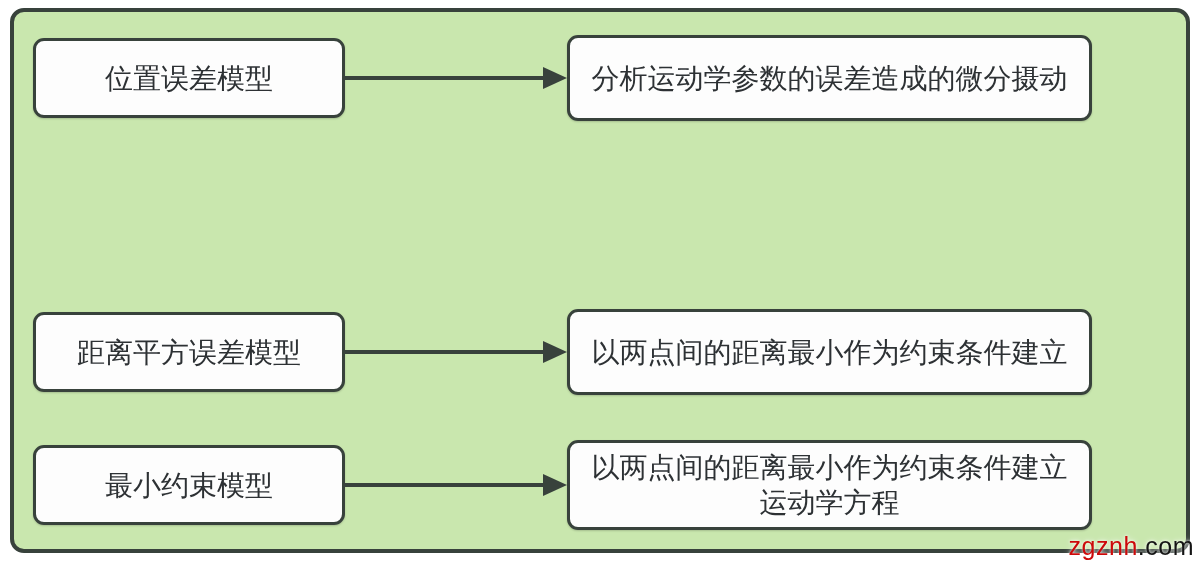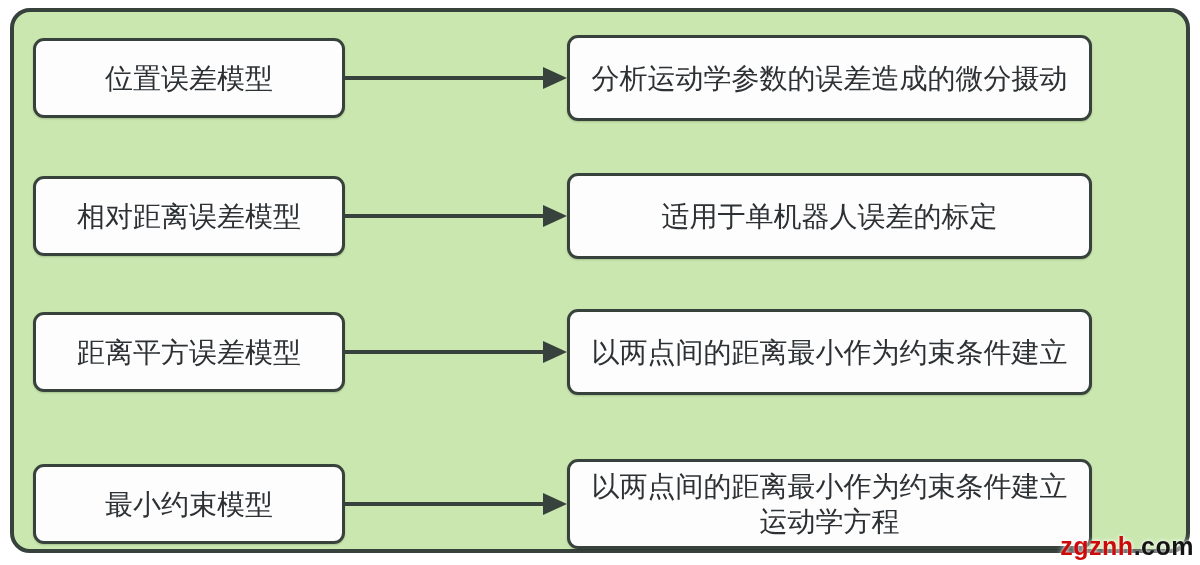--- a/index.html
+++ b/index.html
@@ -14,31 +14,31 @@
     width: 1200px; height: 565px;
     background: #ffffff;
   }
   .panel {
     position: absolute;
     left: 10px; top: 8px;
     width: 1180px; height: 545px;
     box-sizing: border-box;
     background: #c9e7ae;
     border: 4px solid #38423c;
-    border-radius: 20px;
+    border-radius: 14px;
   }
   .row {
     position: absolute;
     left: 0; right: 0;
     height: 100px;
   }
   .row.r1 { top: 16px; }
   .row.r2 { top: 154px; }
   .row.r3 { top: 290px; }
-  .row.r4 { top: 442px; }
+  .row.r4 { top: 423px; }
   .box {
     position: absolute;
     box-sizing: border-box;
     background: #fdfdfd;
     border: 3px solid #38423c;
     border-radius: 11px;
     display: flex;
     align-items: center;
     justify-content: center;
     text-align: center;
@@ -78,21 +78,21 @@
   .arrow .head {
     width: 0; height: 0;
     border-top: 11px solid transparent;
     border-bottom: 11px solid transparent;
     border-left: 24px solid #38423c;
   }
   .watermark {
     position: absolute;
     right: 6px; bottom: 4px;
     font-size: 25px;
-    font-weight: bold;
+    font-weight: normal;
     letter-spacing: 0.5px;
     text-shadow: 0 0 3px rgba(255,255,255,0.9), 0 0 6px rgba(255,255,255,0.7);
     z-index: 5;
   }
   .watermark .wm-a { color: #cc0a0a; }
   .watermark .wm-b { color: #141414; }
 </style>
 </head>
 <body>
 
@@ -105,32 +105,20 @@
       </div>
       <div class="arrow">
         <div class="shaft"></div>
         <div class="head"></div>
       </div>
       <div class="box rbox">
         <span>分析运动学参数的误差造成的微分摄动</span>
       </div>
     </div>
 
-    <div class="row r2">
-      <div class="box lbox">
-        <span>相对距离误差模型</span>
-      </div>
-      <div class="arrow">
-        <div class="shaft"></div>
-        <div class="head"></div>
-      </div>
-      <div class="box rbox">
-        <span>适用于单机器人误差的标定</span>
-      </div>
-    </div>
 
     <div class="row r3">
       <div class="box lbox">
         <span>距离平方误差模型</span>
       </div>
       <div class="arrow">
         <div class="shaft"></div>
         <div class="head"></div>
       </div>
       <div class="box rbox">

